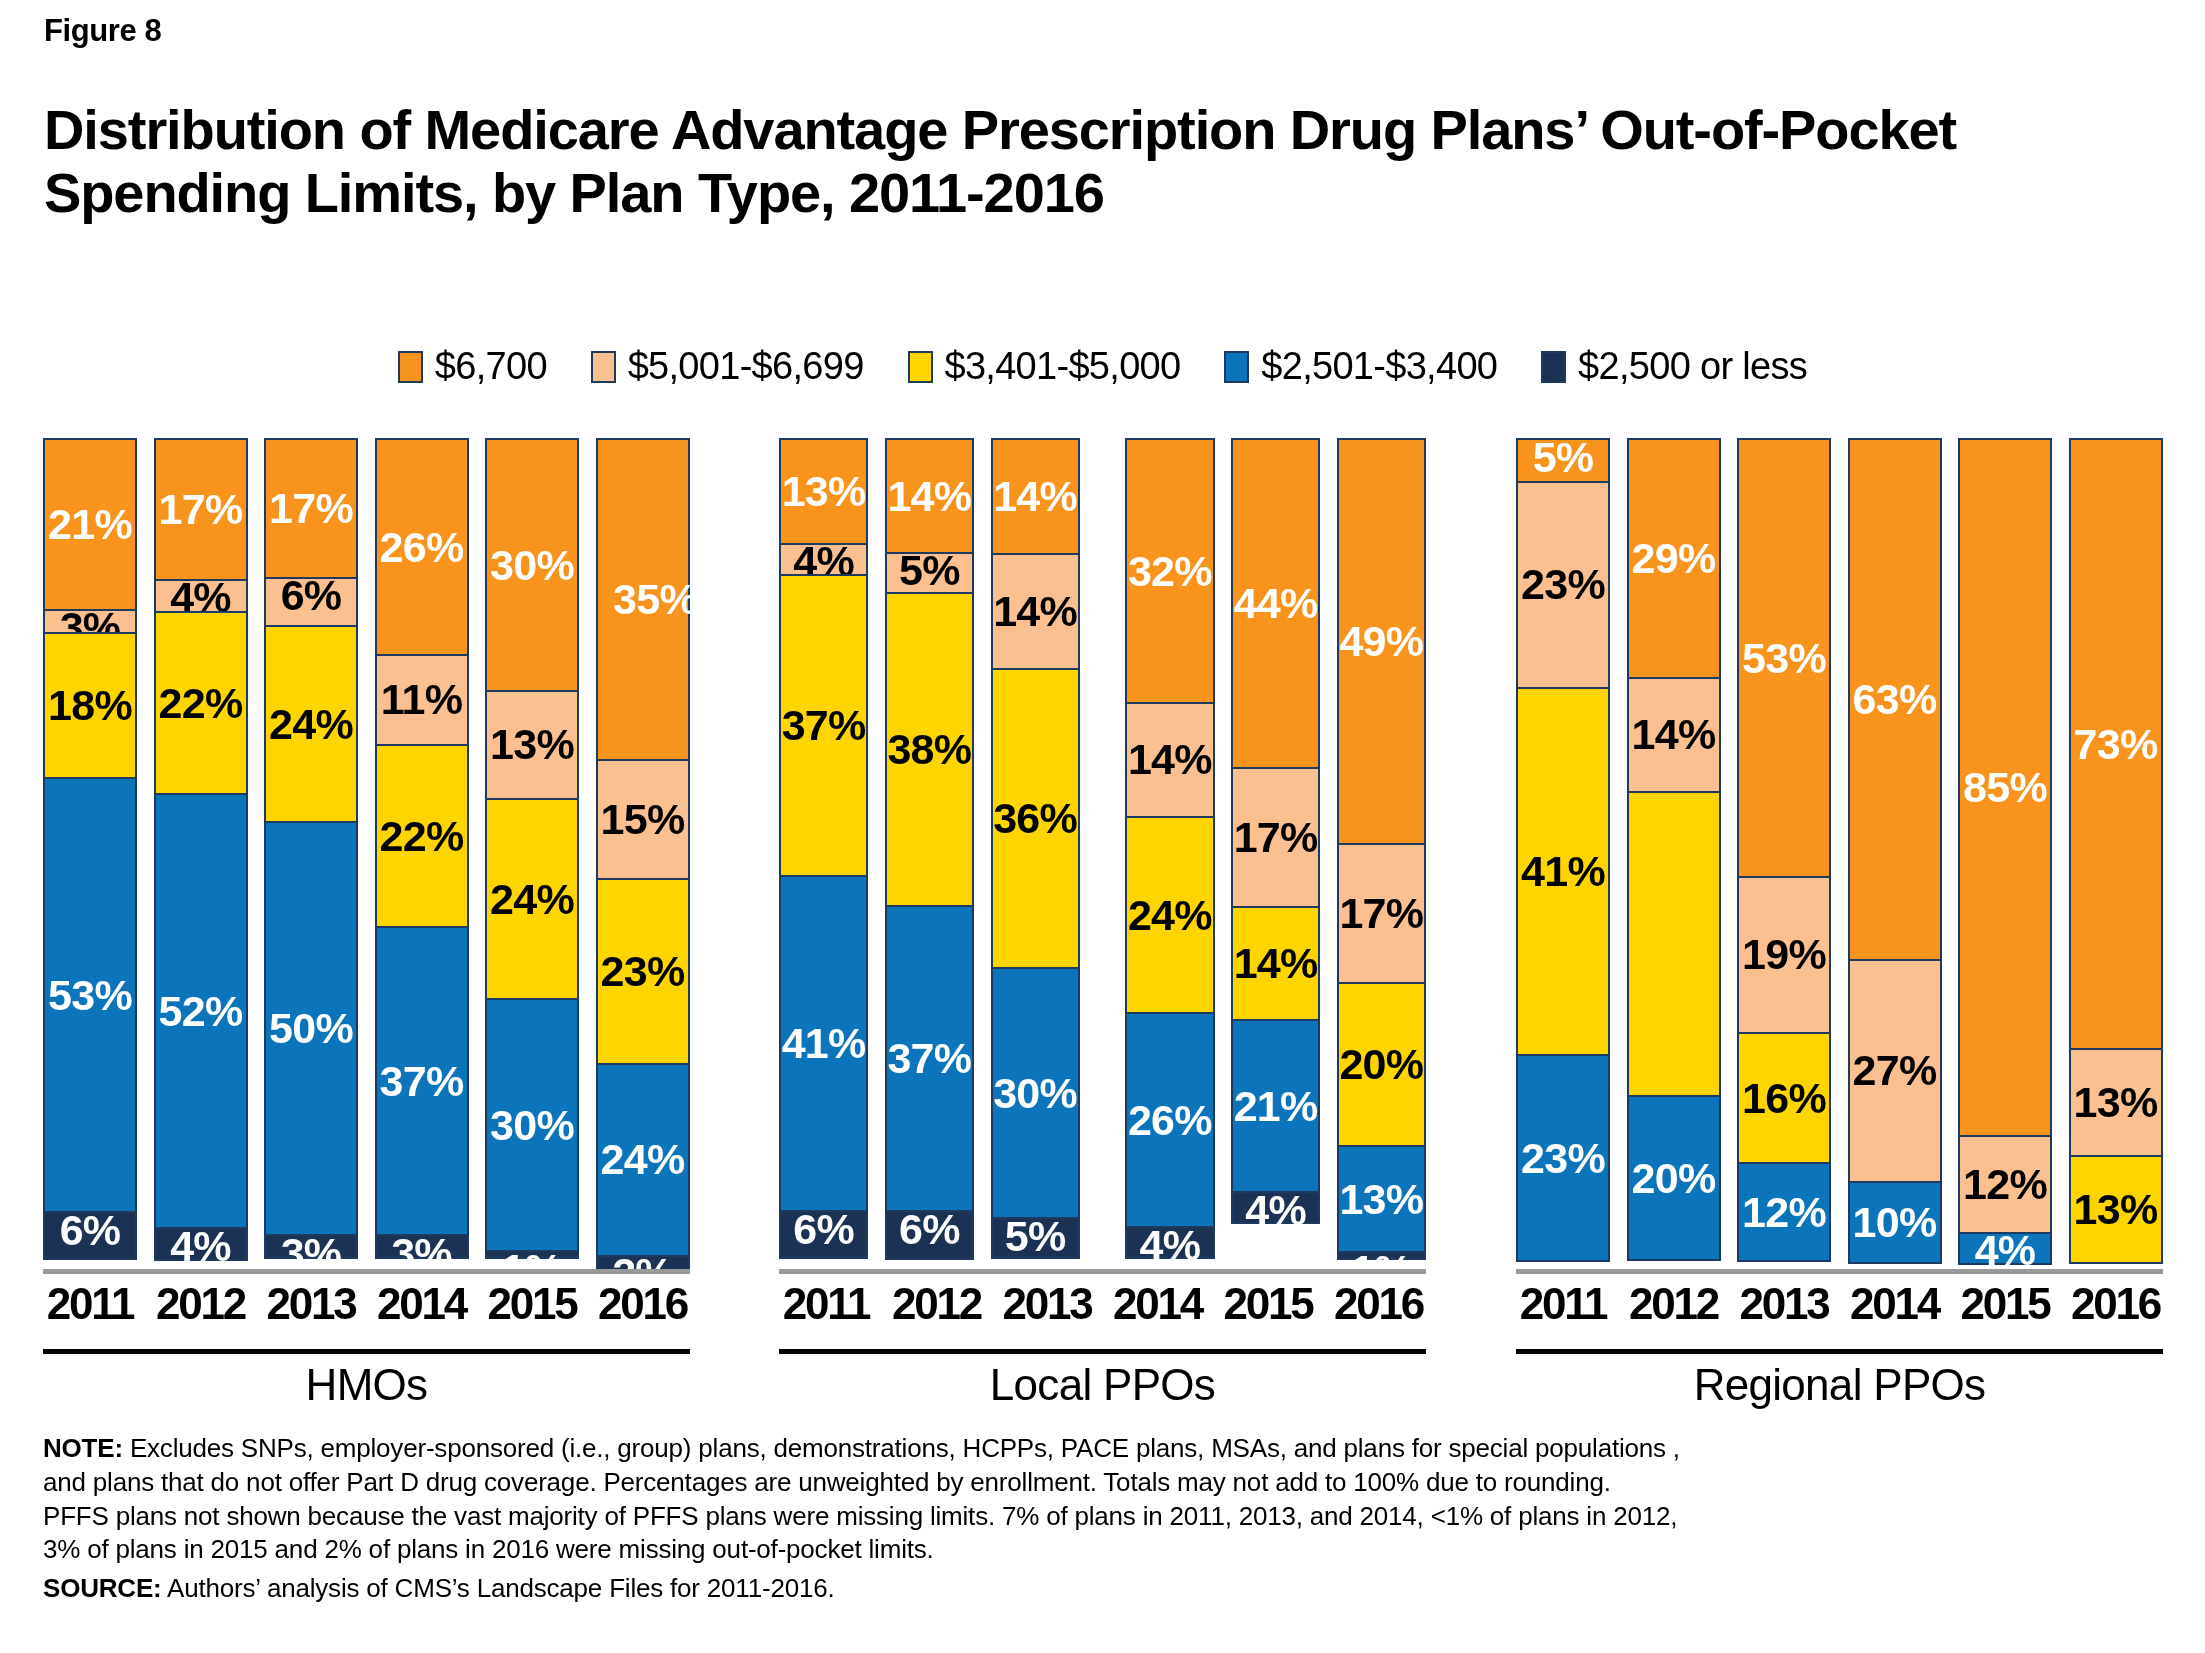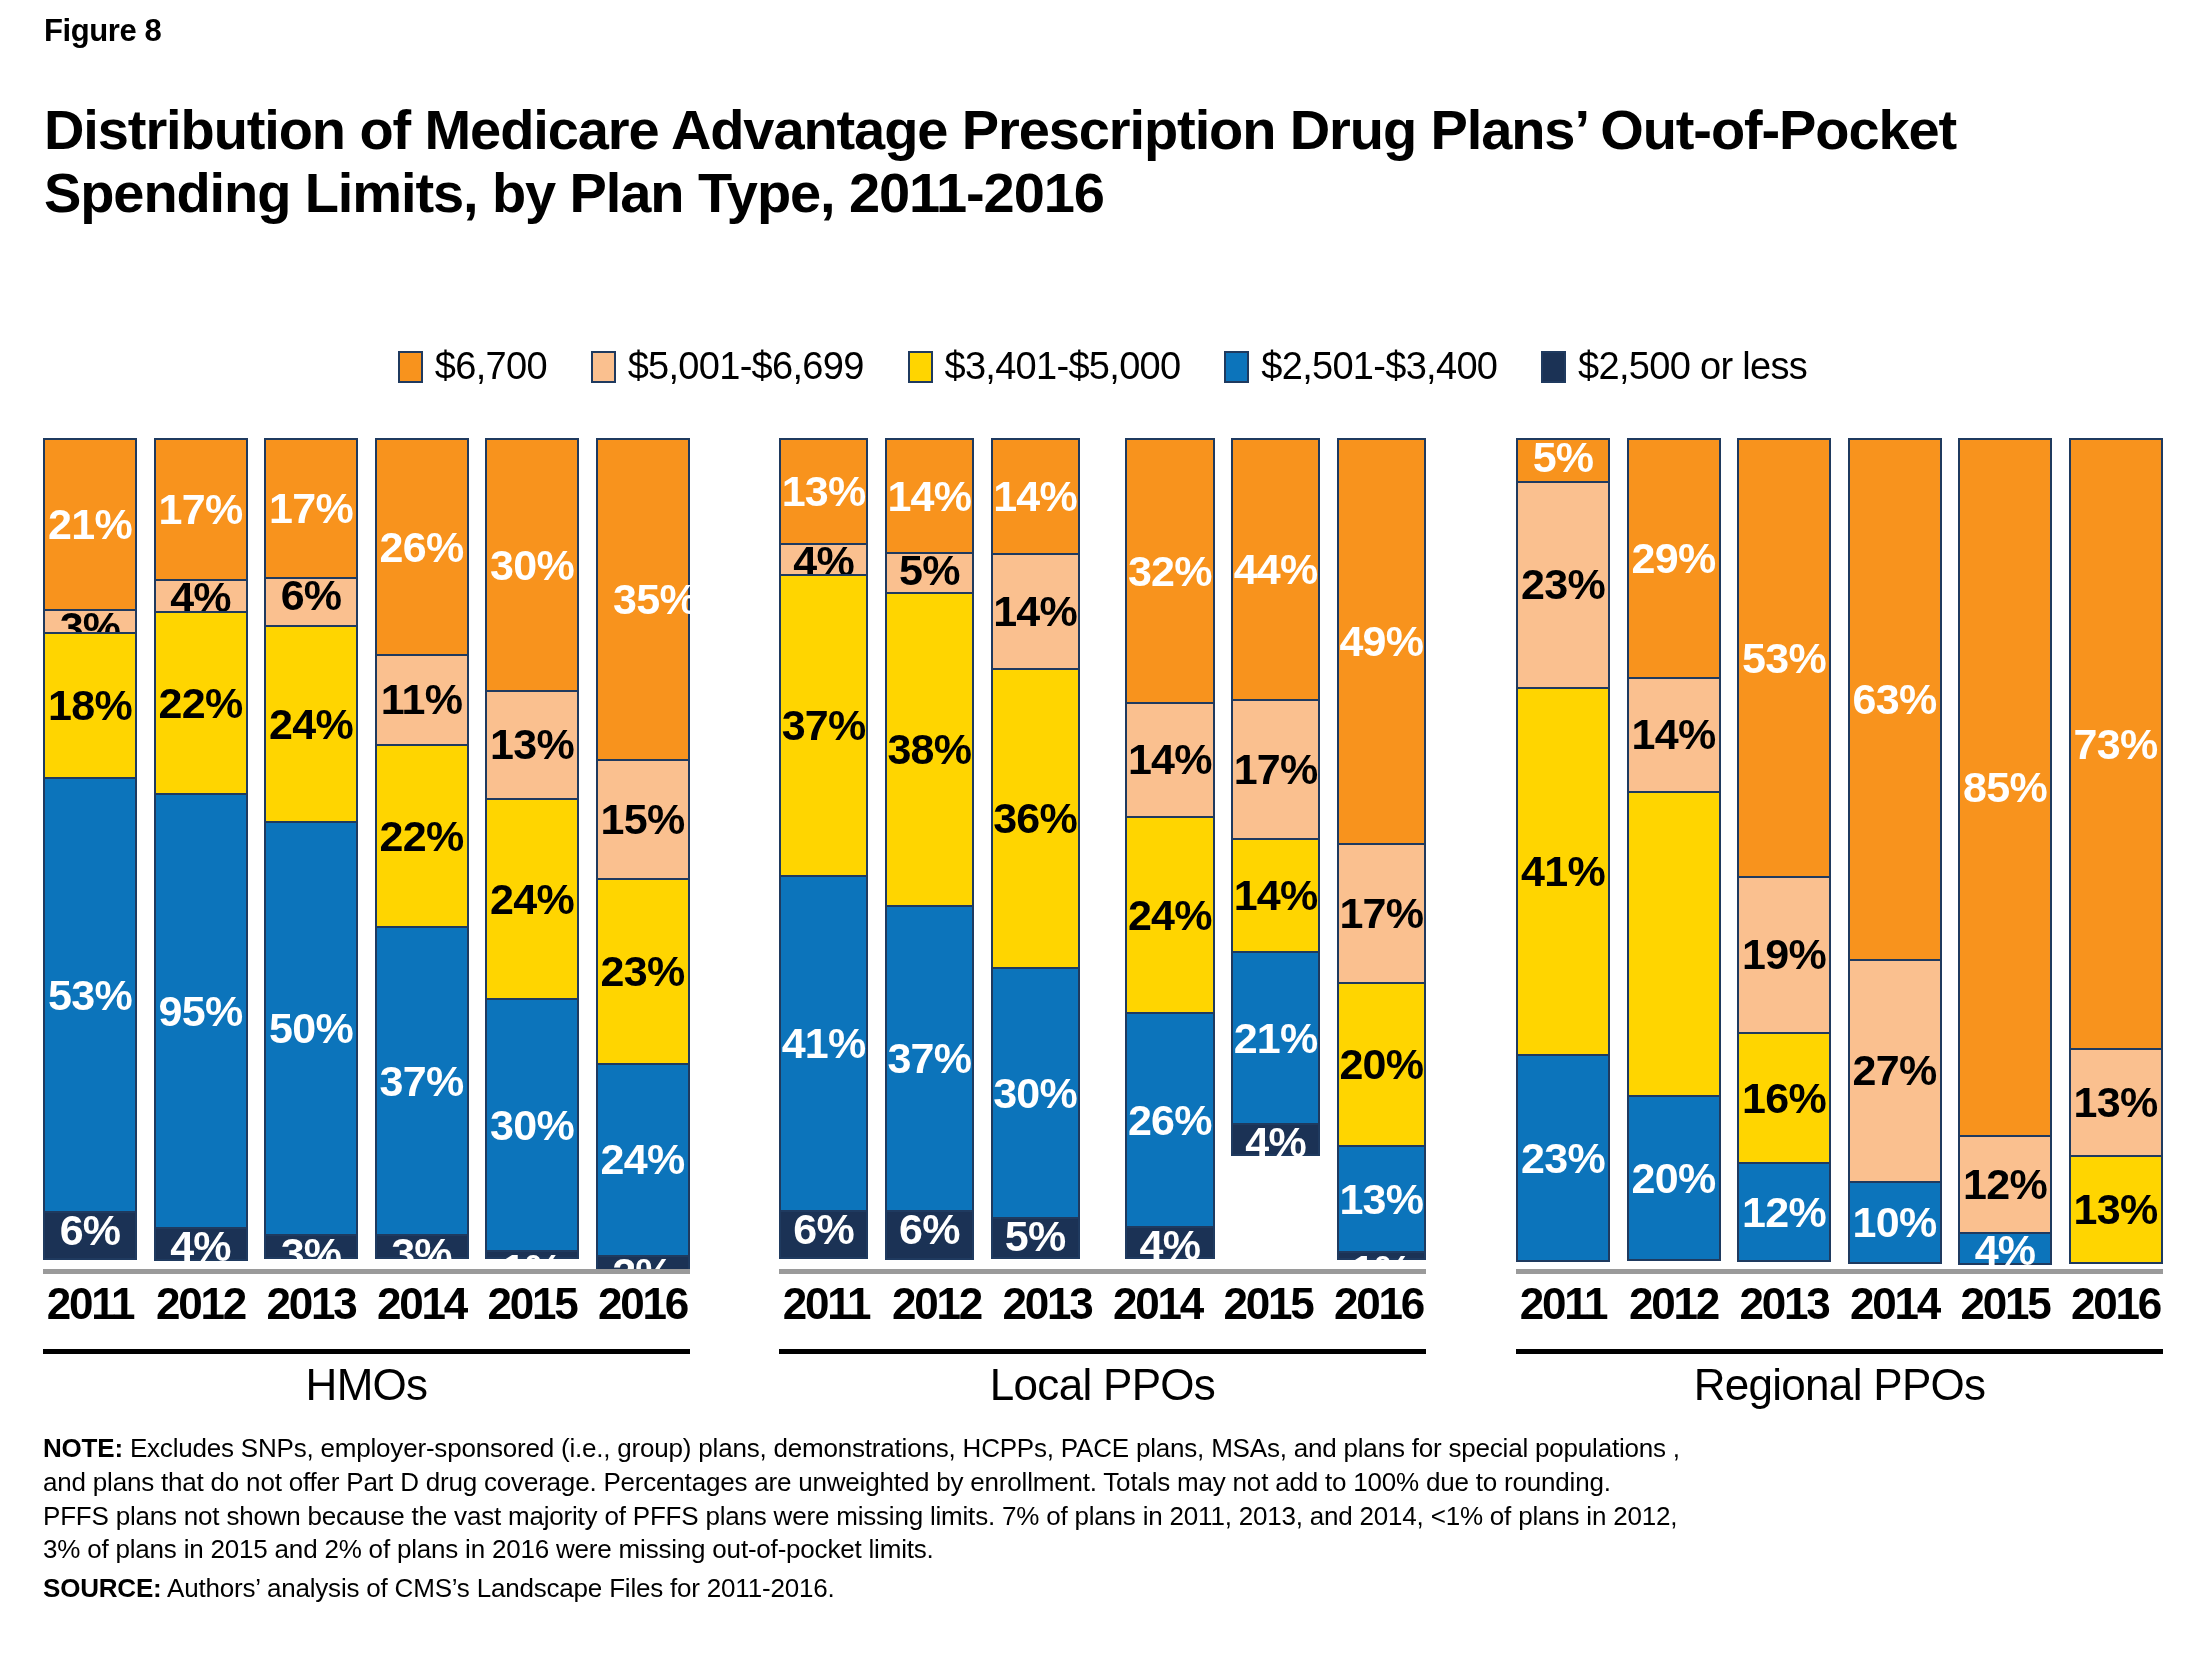--- a/index.html
+++ b/index.html
@@ -169,21 +169,21 @@
           <div class="seg c0" style="height: 143px;">
             <span class="seg-label lbl-light">17%</span>
           </div>
           <div class="seg c1" style="height: 34px;">
             <span class="seg-label lbl-dark" style="position: absolute; left: 50%; transform: translateX(-50%); top: -4.4px;">4%</span>
           </div>
           <div class="seg c2" style="height: 185px;">
             <span class="seg-label lbl-dark">22%</span>
           </div>
           <div class="seg c3" style="height: 436px;">
-            <span class="seg-label lbl-light">95%</span>
+            <span class="seg-label lbl-light">52%</span>
           </div>
           <div class="seg c4" style="height: 34px;">
             <span class="seg-label lbl-light" style="position: absolute; left: 50%; transform: translateX(-50%); top: -4.4px;">4%</span>
           </div>
         </div>
         <div class="bar" style="width: 94px; margin-right: 16.5px;">
           <div class="seg c0" style="height: 141px;">
             <span class="seg-label lbl-light">17%</span>
           </div>
           <div class="seg c1" style="height: 50px;">
@@ -314,21 +314,21 @@
             <span class="seg-label lbl-dark">24%</span>
           </div>
           <div class="seg c3" style="height: 216px;">
             <span class="seg-label lbl-light">26%</span>
           </div>
           <div class="seg c4" style="height: 33px;">
             <span class="seg-label lbl-light" style="position: absolute; left: 50%; transform: translateX(-50%); top: -4.4px;">4%</span>
           </div>
         </div>
         <div class="bar" style="width: 94px; margin-right: 16.5px;">
-          <div class="seg c0" style="height: 263px;">
+          <div class="seg c0" style="height: 331px;">
             <span class="seg-label lbl-light">44%</span>
           </div>
           <div class="seg c1" style="height: 141px;">
             <span class="seg-label lbl-dark">17%</span>
           </div>
           <div class="seg c2" style="height: 116px;">
             <span class="seg-label lbl-dark">14%</span>
           </div>
           <div class="seg c3" style="height: 174px;">
             <span class="seg-label lbl-light">21%</span>

